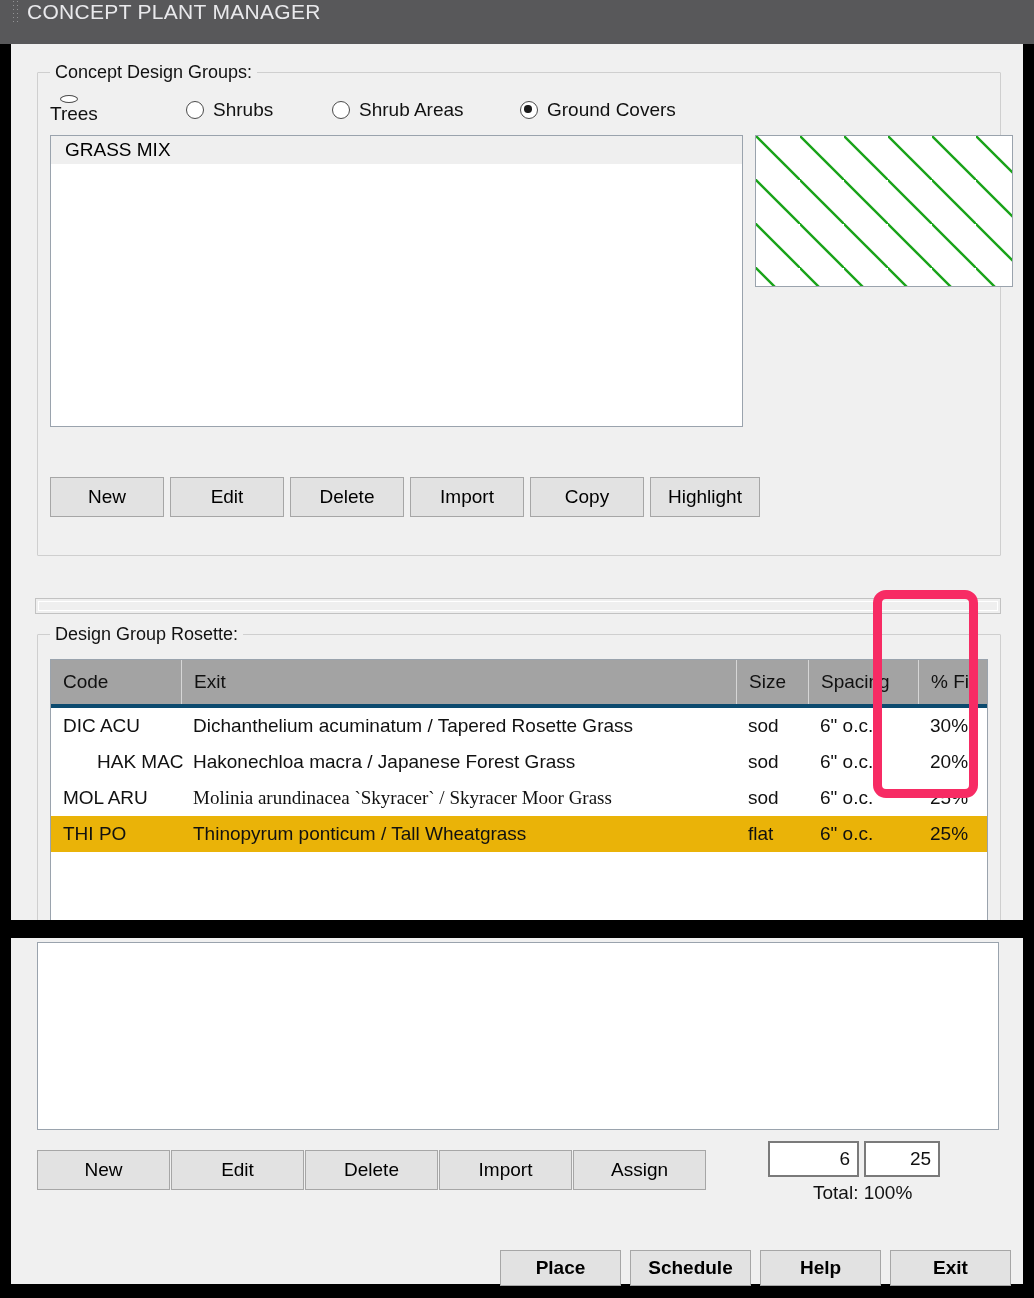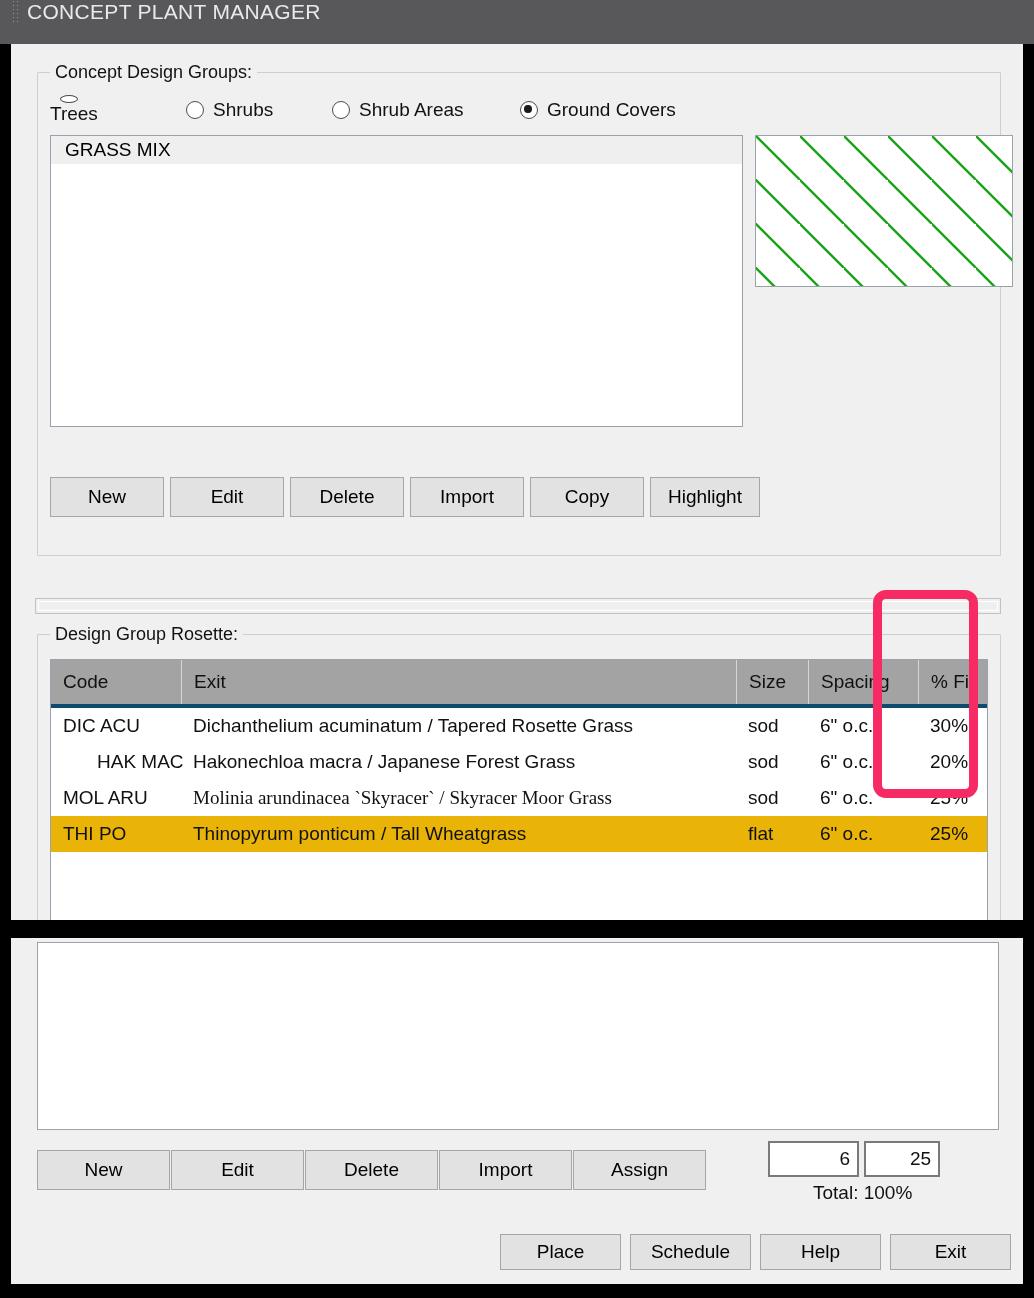--- a/index.html
+++ b/index.html
@@ -183,21 +183,21 @@
     background:#ffffff;border:2px solid #7a7a7a;
     box-sizing:border-box;
     font-size:19px;color:#111;
     text-align:right;padding-right:7px;line-height:32px;
     font-family:"Liberation Sans", sans-serif;
   }
   .totaltxt{
     position:absolute;font-size:19px;color:#111;white-space:nowrap;
   }
 
-  .btnrow-final .btn{top:296px;height:36px;}
+  .btnrow-final .btn{top:312px;height:36px;font-weight:bold;}
 
   .pink-box{
     position:absolute;
     border:9px solid #f72b64;
     border-radius:13px;
     box-sizing:border-box;
     pointer-events:none;
   }
 </style>
 </head>

